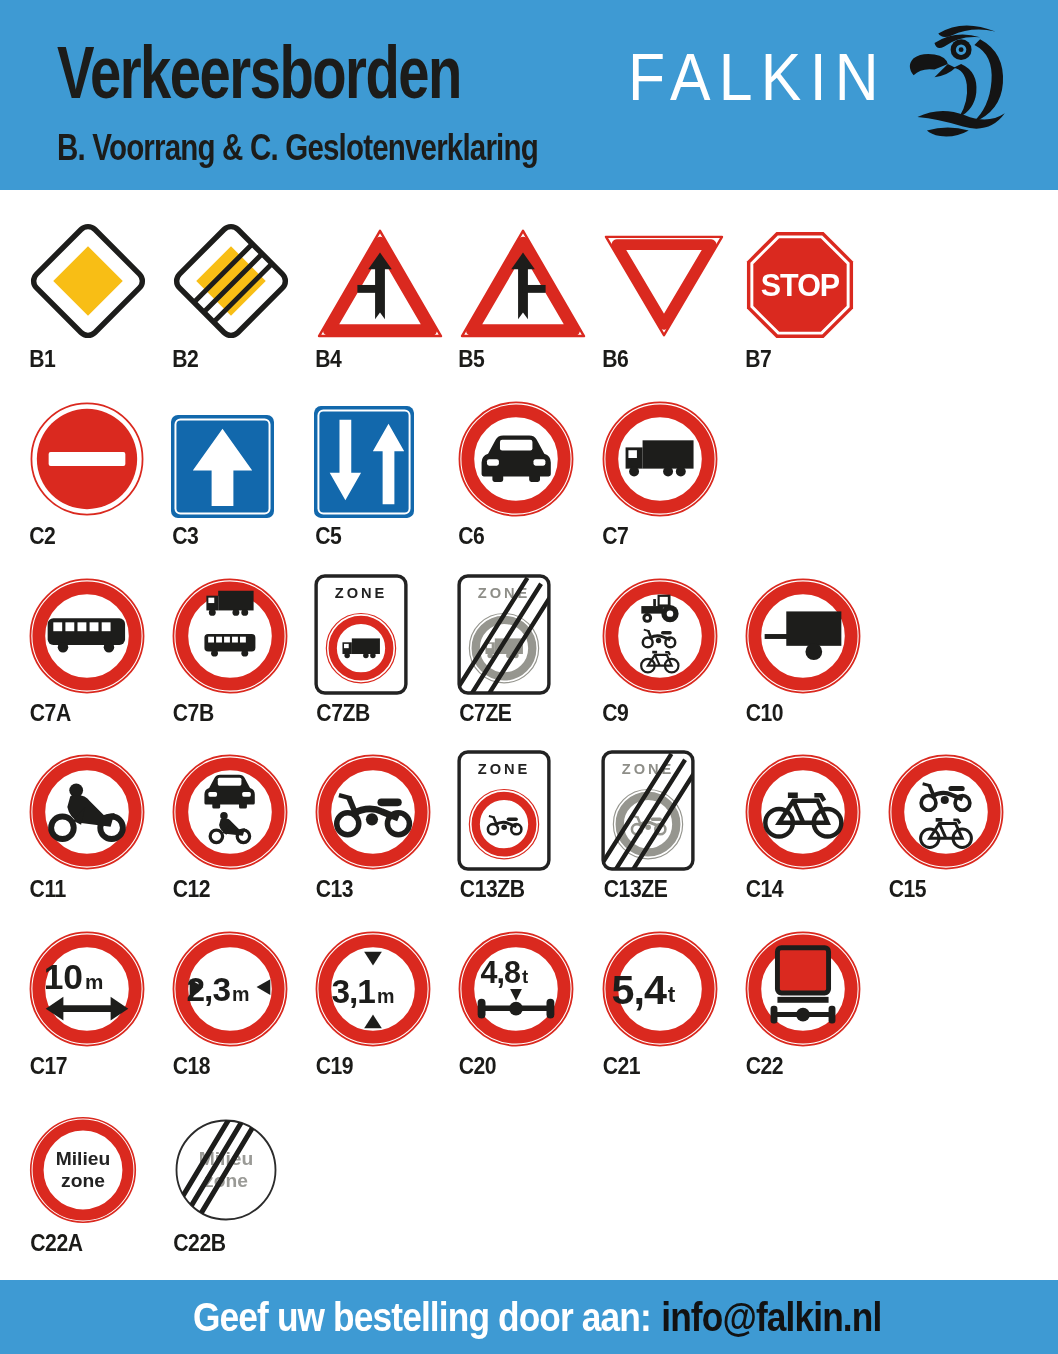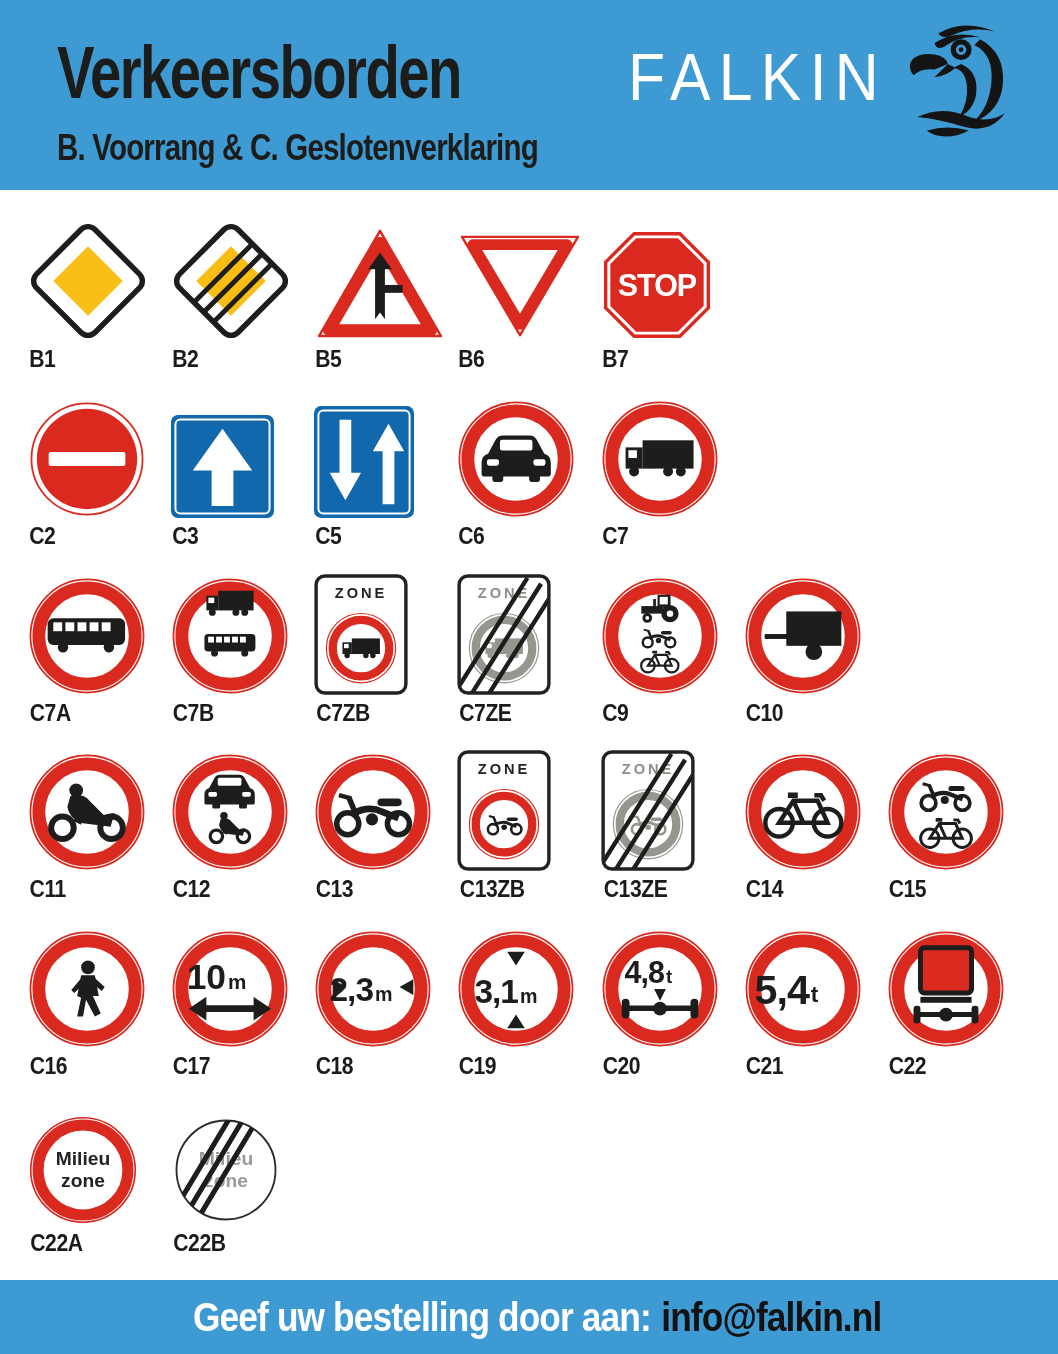--- a/index.html
+++ b/index.html
@@ -89,20 +89,34 @@
           <div class="label">B2</div>
         </div>
         <div class="cell">
           <div class="sign">
             <svg viewBox="0 0 134 118" width="132" height="116">
               <path d="M67,6 L129,113 H5 Z" fill="#fff" stroke="#DA291F" stroke-width="2.5" stroke-linejoin="round"></path>
               <path d="M67,18 L119,107 H15 Z" fill="#fff" stroke="#DA291F" stroke-width="12" stroke-linejoin="round"></path>
               <g fill="#1d1d1b">
                 <path d="M62,42 H72 V96 L67,89 L62,96 Z"></path>
                 <path d="M67,28 L79,45 H55 Z"></path>
+                <rect x="44" y="61" width="24" height="8"></rect>
+              </g>
+            </svg>
+          </div>
+          <div class="label">B4</div>
+        </div>
+        <div class="cell">
+          <div class="sign">
+            <svg viewBox="0 0 134 118" width="132" height="116">
+              <path d="M67,6 L129,113 H5 Z" fill="#fff" stroke="#DA291F" stroke-width="2.5" stroke-linejoin="round"></path>
+              <path d="M67,18 L119,107 H15 Z" fill="#fff" stroke="#DA291F" stroke-width="12" stroke-linejoin="round"></path>
+              <g fill="#1d1d1b">
+                <path d="M62,42 H72 V96 L67,89 L62,96 Z"></path>
+                <path d="M67,28 L79,45 H55 Z"></path>
                 <rect x="66" y="61" width="24" height="8"></rect>
               </g>
             </svg>
           </div>
           <div class="label">B5</div>
         </div>
         <div class="cell">
           <div class="sign">
             <svg viewBox="0 0 128 114" width="126" height="112">
               <path d="M5,8 H123 L64,108 Z" fill="#fff" stroke="#DA291F" stroke-width="2.5" stroke-linejoin="round"></path>
@@ -480,35 +494,20 @@
           </div>
           <div class="label">C15</div>
         </div>
       </div>
       <div class="row">
         <div class="cell">
           <div class="sign">
             <svg viewBox="0 0 120 120" width="118" height="118">
               <circle cx="60" cy="60" r="57.5" fill="#fff" stroke="#DA291F" stroke-width="1.8"></circle>
               <circle cx="60" cy="60" r="49" fill="#fff" stroke="#DA291F" stroke-width="13"></circle>
-              <g transform="translate(40,31) scale(1)" fill="#1d1d1b">
-                <circle cx="21" cy="7" r="7"></circle>
-                <path d="M14,15 L28,15 L32,36 L26,36 L34,54 L28,57 L19,40 L16,57 L10,57 L14,38 L10,36 Z"></path>
-                <path d="M15,17 L4,30 L7,33 L18,23 Z"></path>
-                <path d="M27,17 L38,27 L35,31 L25,23 Z"></path>
-              </g>
-            </svg>
-          </div>
-          <div class="label">C16</div>
-        </div>
-        <div class="cell">
-          <div class="sign">
-            <svg viewBox="0 0 120 120" width="118" height="118">
-              <circle cx="60" cy="60" r="57.5" fill="#fff" stroke="#DA291F" stroke-width="1.8"></circle>
-              <circle cx="60" cy="60" r="49" fill="#fff" stroke="#DA291F" stroke-width="13"></circle>
               <text x="56" y="60" font-size="36" font-weight="bold" fill="#1d1d1b" text-anchor="end">10</text>
               <text x="58" y="60" font-size="21" font-weight="bold" fill="#1d1d1b">m</text>
               <path d="M30,80 H90" stroke="#1d1d1b" stroke-width="7"></path>
               <g fill="#1d1d1b">
                 <path d="M36,68 L18,80 L36,92 Z"></path>
                 <path d="M84,68 L102,80 L84,92 Z"></path>
               </g>
             </svg>
           </div>
           <div class="label">C17</div>

